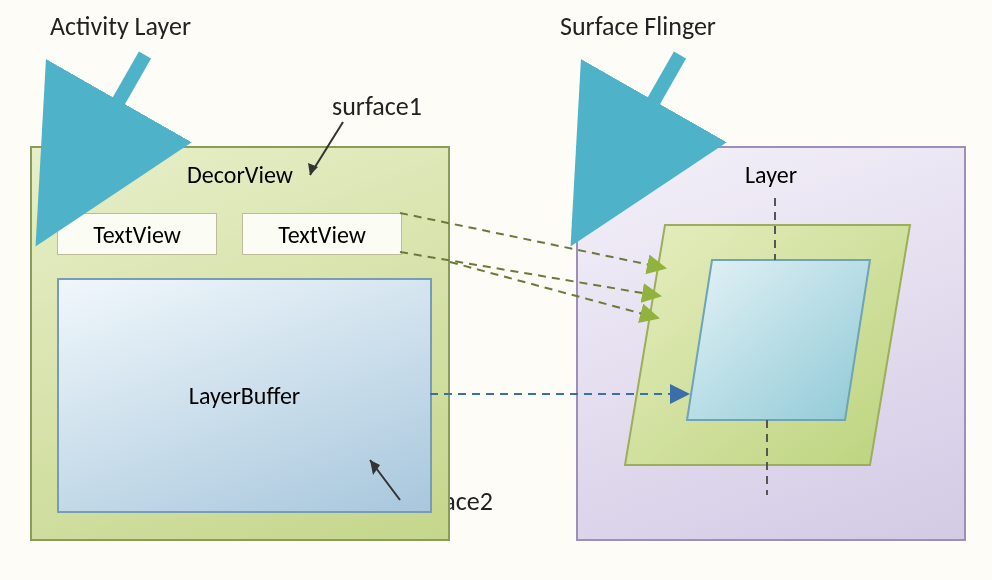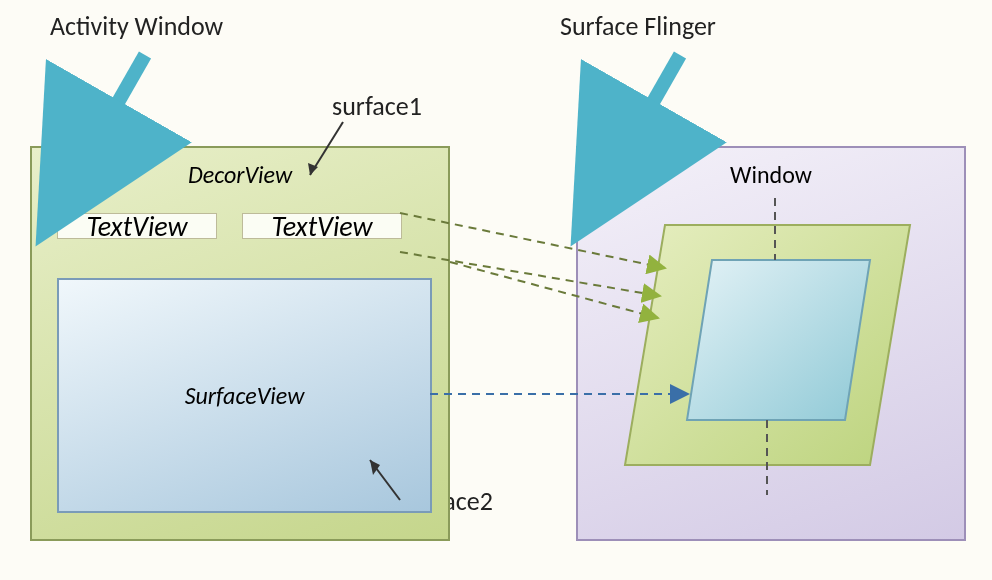--- a/index.html
+++ b/index.html
@@ -18,40 +18,39 @@
     white-space: nowrap;
   }
   .activity-window-box {
     position: absolute;
     left: 30px;
     top: 146px;
     width: 420px;
     height: 395px;
     border: 2px solid #8a9b5a;
     background: linear-gradient(160deg, #e8efc9 0%, #c5d68c 100%);
-    font-style: italic;
   }
   .decor-label {
     position: absolute;
     left: 50%;
     top: 12px;
     transform: translateX(-50%);
     font-size: 24px;
   }
   .textview-box {
     position: absolute;
     top: 65px;
     width: 160px;
-    height: 26px;
+    height: 42px;
     background: #fbfdf4;
     border: 1px solid #bdbb99;
     display: flex;
     align-items: center;
     justify-content: center;
-    font-size: 28px;
+    font-size: 24px;
   }
   .tv1 { left: 25px; }
   .tv2 { left: 210px; }
   .surfaceview-box {
     position: absolute;
     left: 25px;
     top: 130px;
     width: 375px;
     height: 235px;
     border: 2px solid #7a9bb8;
@@ -90,40 +89,40 @@
     left: 0;
     top: 0;
     width: 992px;
     height: 580px;
     pointer-events: none;
   }
 </style>
 </head>
 <body>
 
-<div class="label" style="left:50px; top:10px;">Activity Window</div>
+<div class="label" style="left:50px; top:10px;">Activity Layer</div>
 <div class="label" style="left:560px; top:10px;text-align:right;">Surface Flinger</div>
 <div class="label" style="left:300px; top:90px;margin-left:32px;">surface1</div>
 <div class="label" style="left:403px; top:485px;">surface2</div>
 
 <div class="activity-window-box">
   <div class="decor-label">DecorView</div>
   <div class="textview-box tv1">
       <span>TextView</span>
     </div>
   <div class="textview-box tv2">
       <span>TextView</span>
     </div>
   <div class="surfaceview-box">
-      <span>SurfaceView</span>
+      <span>LayerBuffer</span>
     </div>
 </div>
 
 <div class="surface-flinger-box">
-  <div class="layer-label">Window</div>
+  <div class="layer-label">Layer</div>
 </div>
 
 <svg class="overlay">
   <defs>
     <marker id="arrow-teal" markerWidth="12" markerHeight="12" refX="2" refY="6" orient="auto">
       <path d="M0,0 L12,6 L0,12 Z" fill="#4eb3c9"></path>
     </marker>
     <marker id="arrow-green" markerWidth="10" markerHeight="10" refX="9" refY="5" orient="auto">
       <path d="M0,0 L10,5 L0,10 Z" fill="#92b23e"></path>
     </marker>

